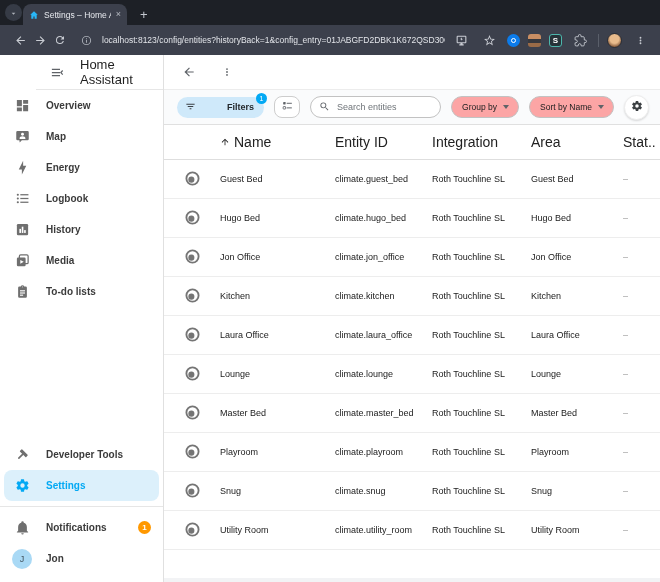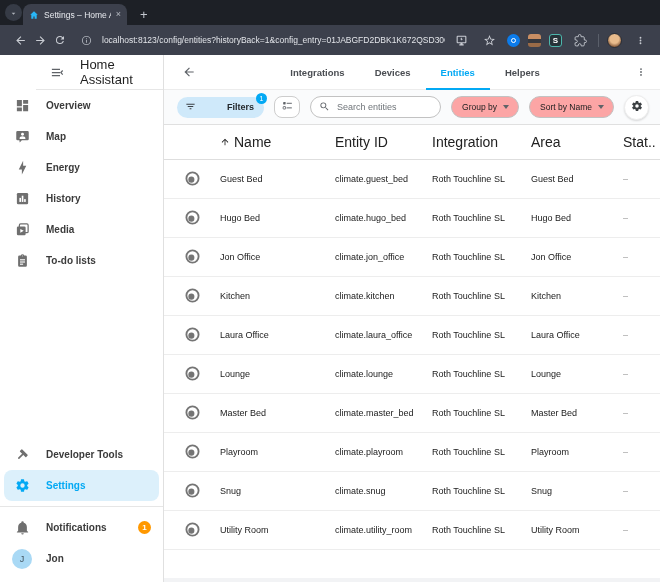--- a/index.html
+++ b/index.html
@@ -214,20 +214,33 @@
       <span class="sb-ic">
         <svg width="15" height="15" viewBox="0 0 24 24">
             <path d="M11 15H6L13 1v8h5l-7 14v-8Z" fill="#6f6f6f"></path>
           </svg>
       </span>
       <span class="sb-label">Energy</span>
     </div>
     <div class="sb-item">
       <span class="sb-ic">
         <svg width="15" height="15" viewBox="0 0 24 24">
+            <circle cx="4.5" cy="6" r="1.7" fill="#6f6f6f"></circle>
+            <circle cx="4.5" cy="12" r="1.7" fill="#6f6f6f"></circle>
+            <circle cx="4.5" cy="18" r="1.7" fill="#6f6f6f"></circle>
+            <rect x="8.5" y="5" width="13" height="2" fill="#6f6f6f"></rect>
+            <rect x="8.5" y="11" width="13" height="2" fill="#6f6f6f"></rect>
+            <rect x="8.5" y="17" width="13" height="2" fill="#6f6f6f"></rect>
+          </svg>
+      </span>
+      <span class="sb-label">Logbook</span>
+    </div>
+    <div class="sb-item">
+      <span class="sb-ic">
+        <svg width="15" height="15" viewBox="0 0 24 24">
             <rect x="3" y="3" width="18" height="18" rx="2" fill="#6f6f6f"></rect>
             <rect x="7" y="11" width="2.6" height="6.5" fill="#fff"></rect>
             <rect x="10.8" y="7.5" width="2.6" height="10" fill="#fff"></rect>
             <rect x="14.6" y="13" width="2.6" height="4.5" fill="#fff"></rect>
           </svg>
       </span>
       <span class="sb-label">History</span>
     </div>
     <div class="sb-item">
       <span class="sb-ic">
@@ -290,34 +303,20 @@
     </div>
   </div>
 
   <div class="main">
     <div class="app-header">
       <span class="back-btn">
         <svg width="14" height="14" viewBox="0 0 24 24">
             <path d="M20 11v2H8l5.5 5.5-1.42 1.42L4.16 12l7.92-7.92L13.5 5.5 8 11h12Z" fill="#5f6368"></path>
           </svg>
       </span>
-      <div class="tabs">
-        <div class="tab-item">
-            <span>Integrations</span>
-          </div>
-        <div class="tab-item">
-            <span>Devices</span>
-          </div>
-        <div class="tab-item active">
-            <span>Entities</span>
-          </div>
-        <div class="tab-item">
-            <span>Helpers</span>
-          </div>
-      </div>
       <span class="header-kebab">
         <svg width="12" height="12" viewBox="0 0 24 24">
             <path d="M12 8a1.8 1.8 0 1 1 0-3.6A1.8 1.8 0 0 1 12 8zm0 5.8a1.8 1.8 0 1 1 0-3.6 1.8 1.8 0 0 1 0 3.6zm0 5.8a1.8 1.8 0 1 1 0-3.6 1.8 1.8 0 0 1 0 3.6z" fill="#5f6368"></path>
           </svg>
       </span>
     </div>
 
     <div class="toolbar">
       <div class="filters-chip">
         <span>

